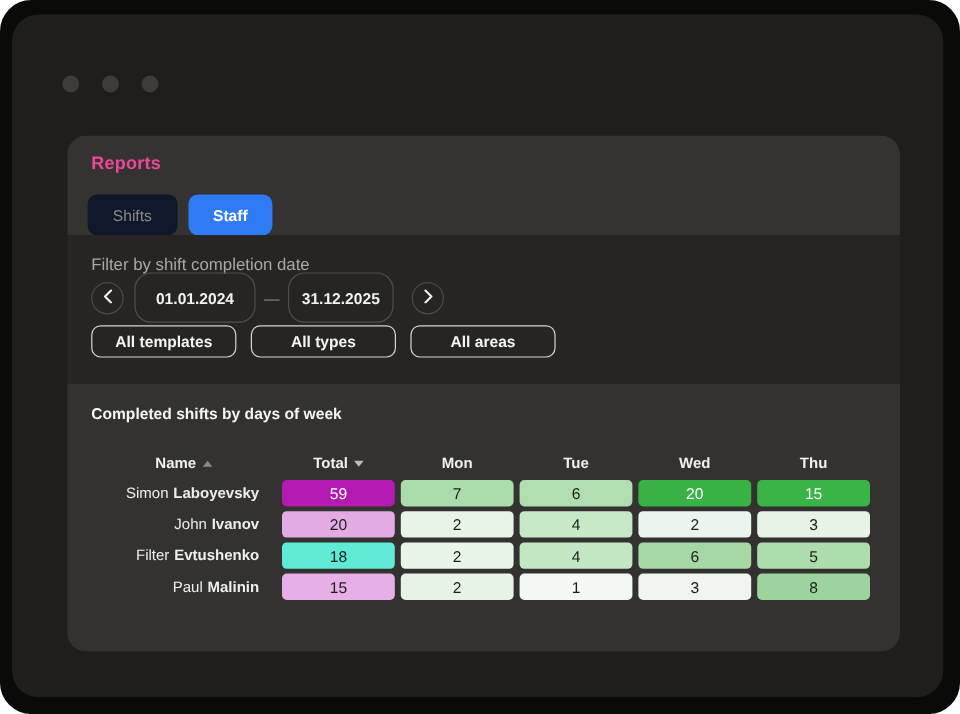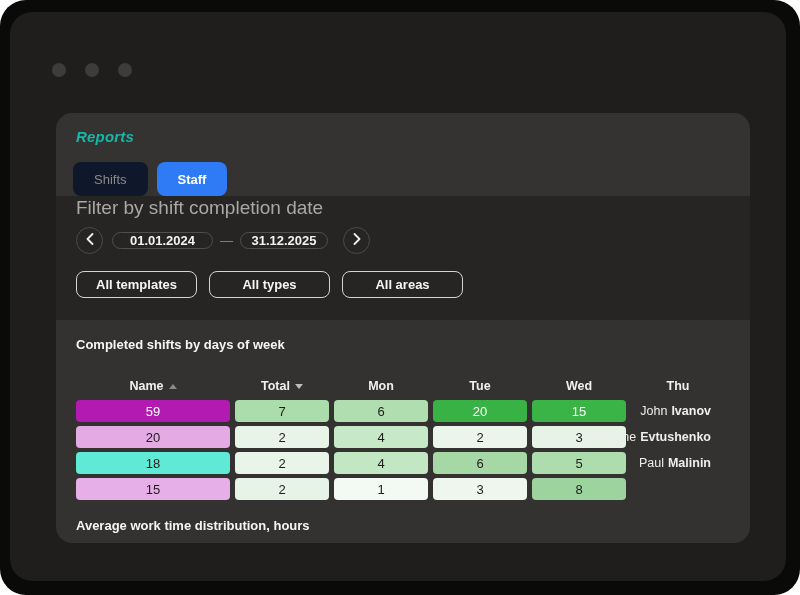--- a/index.html
+++ b/index.html
@@ -9,32 +9,32 @@
   .frame { position:absolute; inset:0; background:#0a0a09; border-radius:26px; }
   .window { position:absolute; left:10px; top:12px; right:14px; bottom:14px; background:#1f1e1c; border-radius:22px; }
 
   .dots { position:absolute; left:52px; top:63px; display:flex; gap:19px; }
   .dot { width:14px; height:14px; border-radius:50%; background:#3d3c3a; }
 
   .panel { position:absolute; left:56px; top:113px; width:694px; height:430px; border-radius:16px; overflow:hidden; display:flex; flex-direction:column; }
 
   
   .panel-header { position:relative; height:83px; background:#343331; flex:0 0 auto; }
-  .panel-title { position:absolute; left:20px; top:15px; font-size:15px; font-weight:700; color:#14b8a6; letter-spacing:.2px;font-style:italic; }
+  .panel-title { position:absolute; left:20px; top:15px; font-size:15px; font-weight:700; color:#ec4899; letter-spacing:.2px; }
   .tabs { position:absolute; left:17px; bottom:0; display:flex; gap:9px; }
   .tab { height:34px; padding:0 21px; border:none; border-radius:8px; font-family:inherit; font-size:13px; display:flex; align-items:center; justify-content:center; cursor:pointer; }
   .tab--inactive { background:#0f172a; color:#8b8a88; font-weight:400; }
   .tab--active { background:#2e7bf5; color:#ffffff; font-weight:700; }
 
   
   .panel-filters { position:relative; height:124px; background:#262523; flex:0 0 auto; padding:0 20px; }
-  .filter-label { position:absolute; left:20px; top:1px; font-size:19px; color:#a9a8a6; }
+  .filter-label { position:absolute; left:20px; top:16px; font-size:14px; color:#a9a8a6; }
   .date-row { position:absolute; left:20px; top:31px; display:flex; align-items:center; }
   .circle-btn { width:27px; height:27px; border-radius:50%; background:transparent; border:1.5px solid #4c4b49; display:flex; align-items:center; justify-content:center; cursor:pointer; flex:0 0 auto; }
-  .date-pill { height:17px; border:1.5px solid #504f4d; border-radius:14px; background:transparent; color:#f2f2f0; font-family:inherit; font-size:13px; font-weight:600; display:flex; align-items:center; justify-content:center; cursor:pointer; }
+  .date-pill { height:42px; border:1.5px solid #504f4d; border-radius:14px; background:transparent; color:#f2f2f0; font-family:inherit; font-size:13px; font-weight:600; display:flex; align-items:center; justify-content:center; cursor:pointer; }
   .pill-from { width:101px; margin-left:9px; }
   .dash { color:#8a8986; font-size:13px; margin:0 7px; }
   .pill-to { width:88px; margin-right:15px; }
   .dropdown-row { position:absolute; left:20px; top:75px; display:flex; gap:12px; }
   .dropdown-btn { height:27px; width:121px; border:1.5px solid #d4d4d2; border-radius:8px; background:transparent; color:#f5f5f3; font-family:inherit; font-size:13px; font-weight:600; display:flex; align-items:center; justify-content:center; cursor:pointer; }
 
   
   .panel-table { flex:1 1 auto; background:#333230; padding:17px 20px 0 20px; }
   .section-title { font-size:13px; font-weight:700; color:#f5f5f3; }
   .grid { margin-top:24px; display:grid; grid-template-columns:154px repeat(5, 94px); column-gap:5px; row-gap:4px; align-items:center; }
@@ -122,54 +122,57 @@
         <div class="hcell">
             <span>Tue</span>
           </div>
         <div class="hcell">
             <span>Wed</span>
           </div>
         <div class="hcell">
             <span>Thu</span>
           </div>
 
+        <div class="name-cell">
+          <span>Simon</span>
+            <b>Laboyevsky</b>
+        </div>
         <div class="val-cell" style="background:#b21ab2;color:#ffffff">59</div>
         <div class="val-cell" style="background:#abdcab;color:#1d1d1b">7</div>
         <div class="val-cell" style="background:#b0deb0;color:#1d1d1b">6</div>
         <div class="val-cell" style="background:#38b244;color:#ffffff">20</div>
         <div class="val-cell" style="background:#3bb447;color:#ffffff">15</div>
 
         <div class="name-cell">
           <span>John</span>
             <b>Ivanov</b>
         </div>
         <div class="val-cell" style="background:#e3aae3;color:#1d1d1b">20</div>
         <div class="val-cell" style="background:#e7f4e7;color:#1d1d1b">2</div>
         <div class="val-cell" style="background:#c7e9c7;color:#1d1d1b">4</div>
         <div class="val-cell" style="background:#ebf5eb;color:#1d1d1b">2</div>
         <div class="val-cell" style="background:#e6f3e6;color:#1d1d1b">3</div>
 
         <div class="name-cell">
-          <span>Eugene</span>
+          <span>Filter</span>
             <b>Evtushenko</b>
         </div>
         <div class="val-cell" style="background:#5eead4;color:#1d1d1b">18</div>
         <div class="val-cell" style="background:#e9f5e9;color:#1d1d1b">2</div>
         <div class="val-cell" style="background:#c3e7c3;color:#1d1d1b">4</div>
         <div class="val-cell" style="background:#a5d8a5;color:#1d1d1b">6</div>
         <div class="val-cell" style="background:#addcad;color:#1d1d1b">5</div>
 
         <div class="name-cell">
           <span>Paul</span>
             <b>Malinin</b>
         </div>
         <div class="val-cell" style="background:#e7afe7;color:#1d1d1b">15</div>
         <div class="val-cell" style="background:#e6f3e6;color:#1d1d1b">2</div>
         <div class="val-cell" style="background:#f3f9f3;color:#1d1d1b">1</div>
         <div class="val-cell" style="background:#eef6ee;color:#1d1d1b">3</div>
         <div class="val-cell" style="background:#9dd49d;color:#1d1d1b">8</div>
       </div>
 
-      <div class="footer-title">Average work time distribution, hours</div>
     </div>
 
   </div>
 </div>
 
 </body></html>

